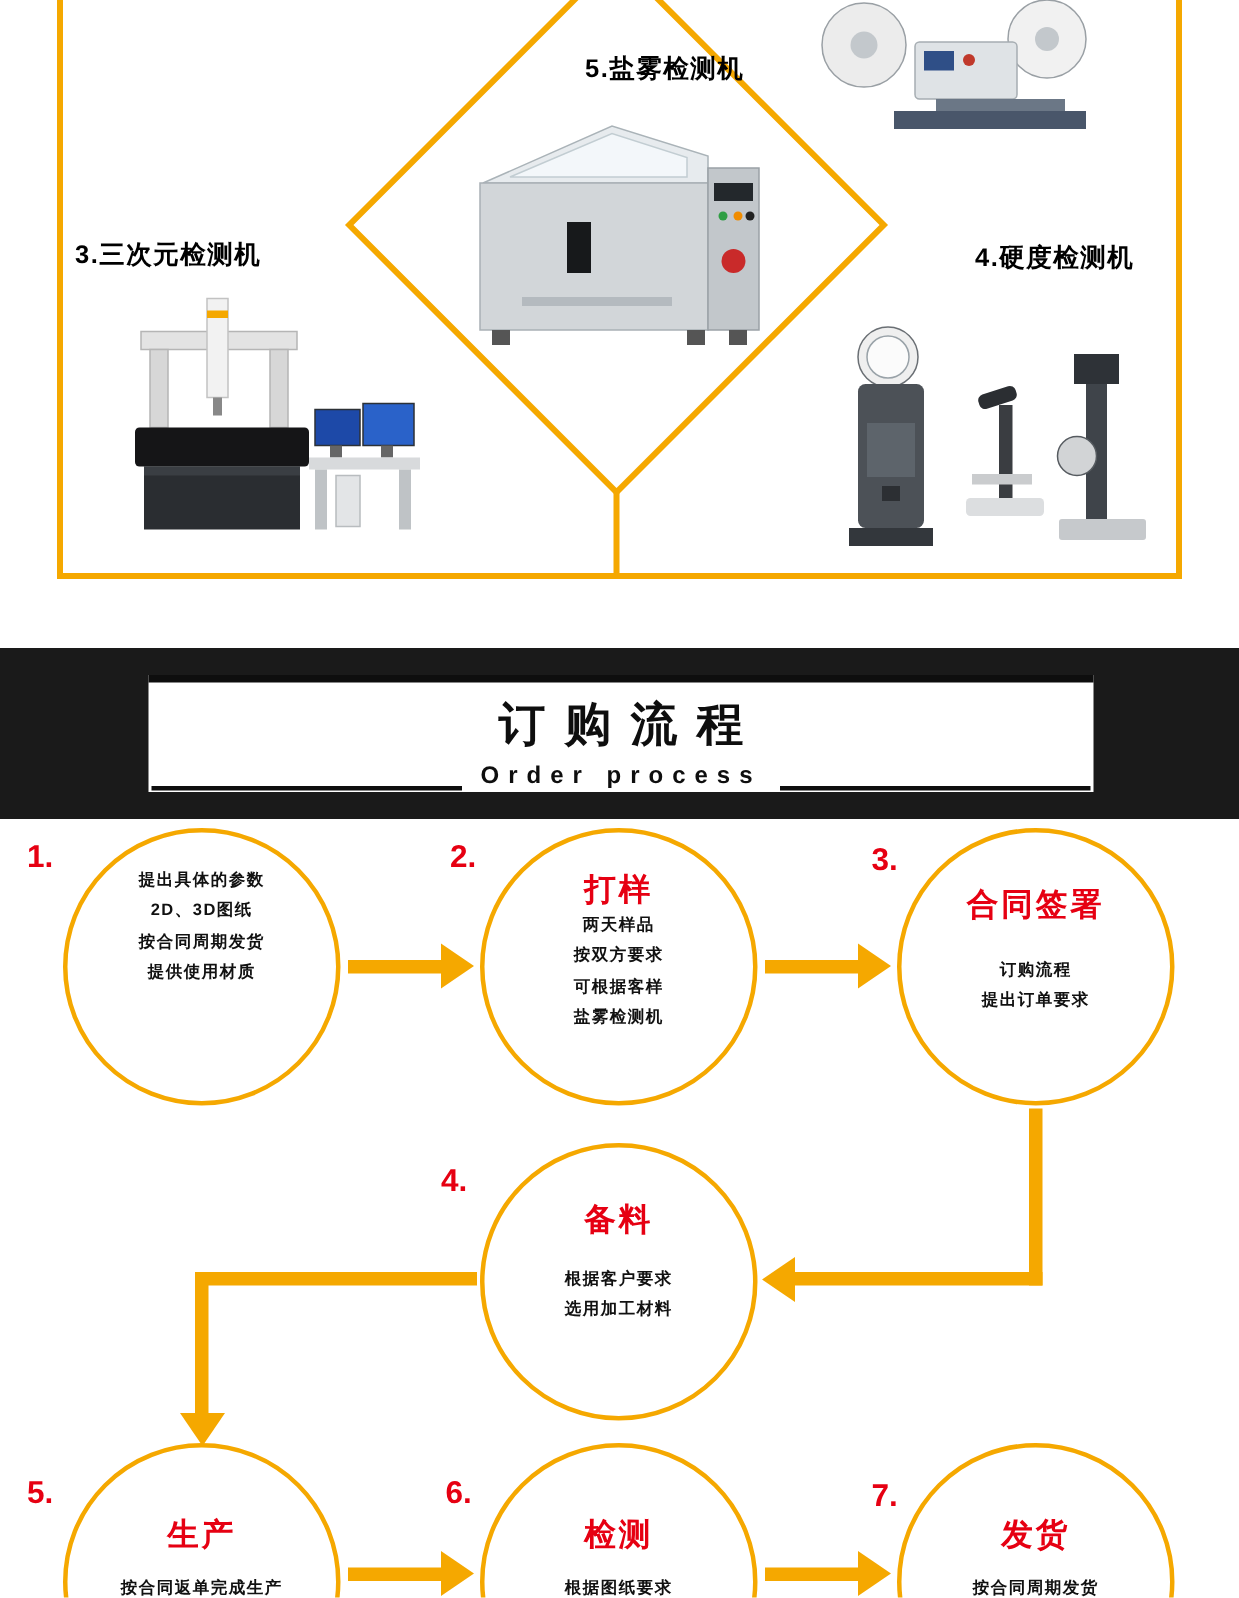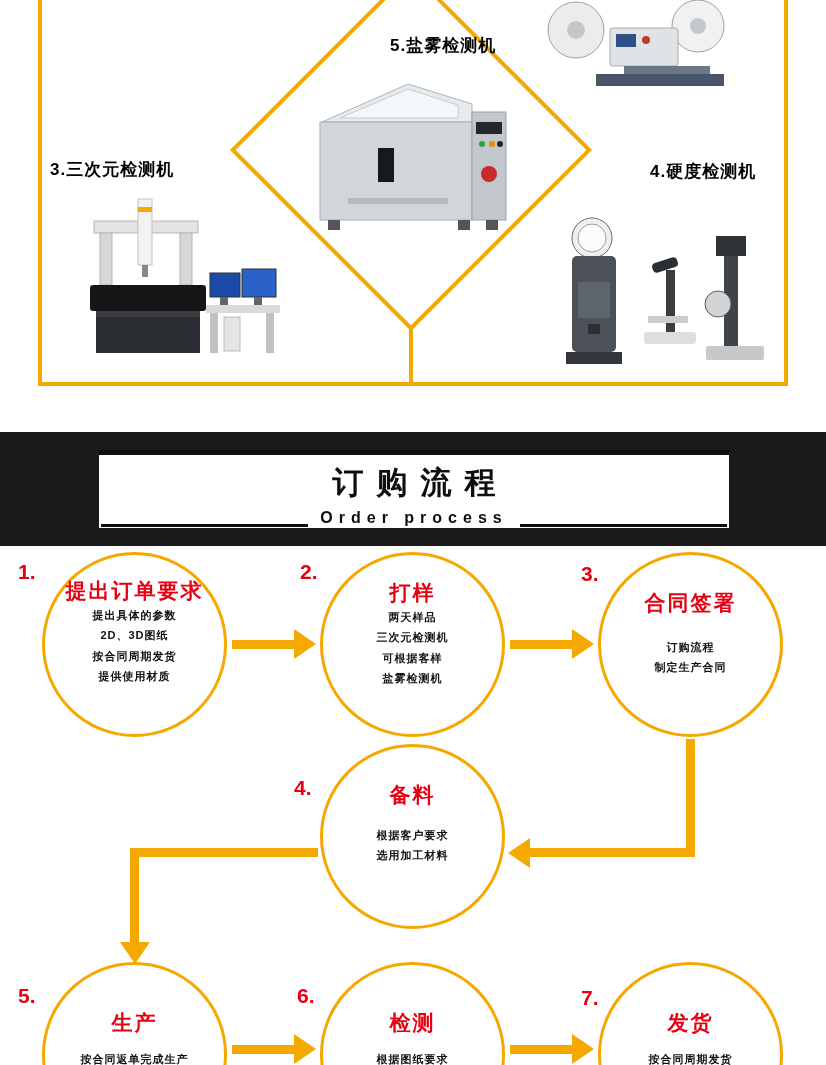--- a/index.html
+++ b/index.html
@@ -49,21 +49,21 @@
   
   .circle{position:absolute;width:185px;height:185px;border:3px solid var(--gold);border-radius:50%;
     background:#fff;display:flex;flex-direction:column;align-items:center;text-align:center;}
   .step-title{color:var(--red);font-weight:bold;font-size:21px;letter-spacing:2px;}
   .step-line{font-weight:bold;font-size:11px;color:#111;letter-spacing:1px;line-height:1.85;white-space:nowrap;}
   .step-num{position:absolute;color:var(--red);font-weight:bold;font-size:21px;}
   #c1{left:42px;top:552px;padding-top:22px;}
   #c2{left:320px;top:552px;padding-top:24px;font-family:Liberation Serif, serif;}
   #c3{left:598px;top:552px;padding-top:34px;}
   #c3 .step-title{margin-bottom:20px;}
-  #c4{left:320px;top:744px;padding-top:34px;align-items:center;}
+  #c4{left:320px;top:762px;padding-top:34px;align-items:center;}
   #c4 .step-title{margin-bottom:16px;}
   #c5{left:42px;top:962px;padding-top:44px;}
   #c6{left:320px;top:962px;padding-top:44px;}
   #c7{left:598px;top:962px;padding-top:44px;}
   #c5 .step-title,#c6 .step-title,#c7 .step-title{margin-bottom:12px;}
   #n1{left:18px;top:560px;}
   #n2{left:300px;top:560px;}
   #n3{left:581px;top:562px;}
   #n4{left:294px;top:776px;}
   #n5{left:18px;top:984px;}
@@ -173,41 +173,40 @@
     <div class="subtitle-row">
       <div class="subtitle-line"></div>
       <div class="subtitle">Order process</div>
       <div class="subtitle-line"></div>
     </div>
   </div>
 </section>
 
 <div class="step-num" id="n1">1.</div>
 <div class="circle" id="c1">
-  <div class="step-title">提出订单要求</div>
   <div class="step-line">提出具体的参数</div>
   <div class="step-line">2D、3D图纸</div>
   <div class="step-line">按合同周期发货</div>
   <div class="step-line">提供使用材质</div>
 </div>
 
 <div class="step-num" id="n2">2.</div>
 <div class="circle" id="c2">
   <div class="step-title">打样</div>
   <div class="step-line">两天样品</div>
-  <div class="step-line">三次元检测机</div>
+  <div class="step-line">按双方要求</div>
   <div class="step-line">可根据客样</div>
   <div class="step-line">盐雾检测机</div>
 </div>
 
 <div class="step-num" id="n3">3.</div>
 <div class="circle" id="c3">
   <div class="step-title">合同签署</div>
   <div class="step-line">订购流程</div>
-  <div class="step-line">制定生产合同</div>
+  <div class="step-line">提出订单要求</div>
 </div>
 
 <div class="step-num" id="n4">4.</div>
 <div class="circle" id="c4">
   <div class="step-title">备料</div>
   <div class="step-line">根据客户要求</div>
   <div class="step-line">选用加工材料</div>
 </div>
 
 <div class="step-num" id="n5">5.</div>

